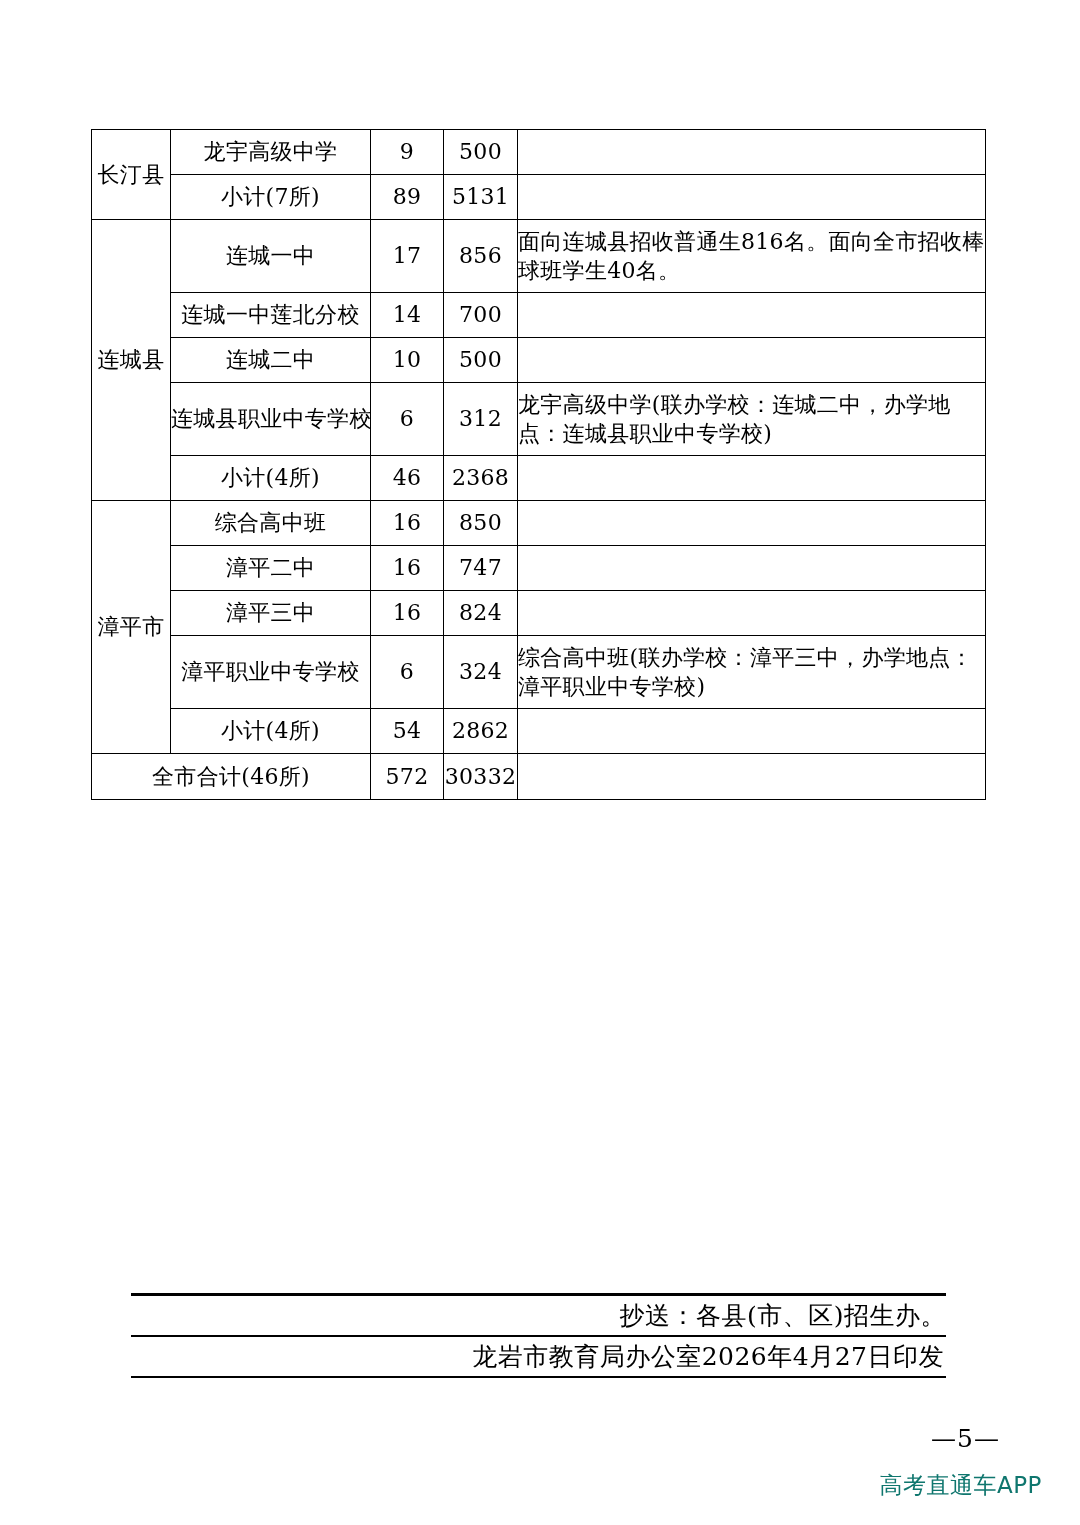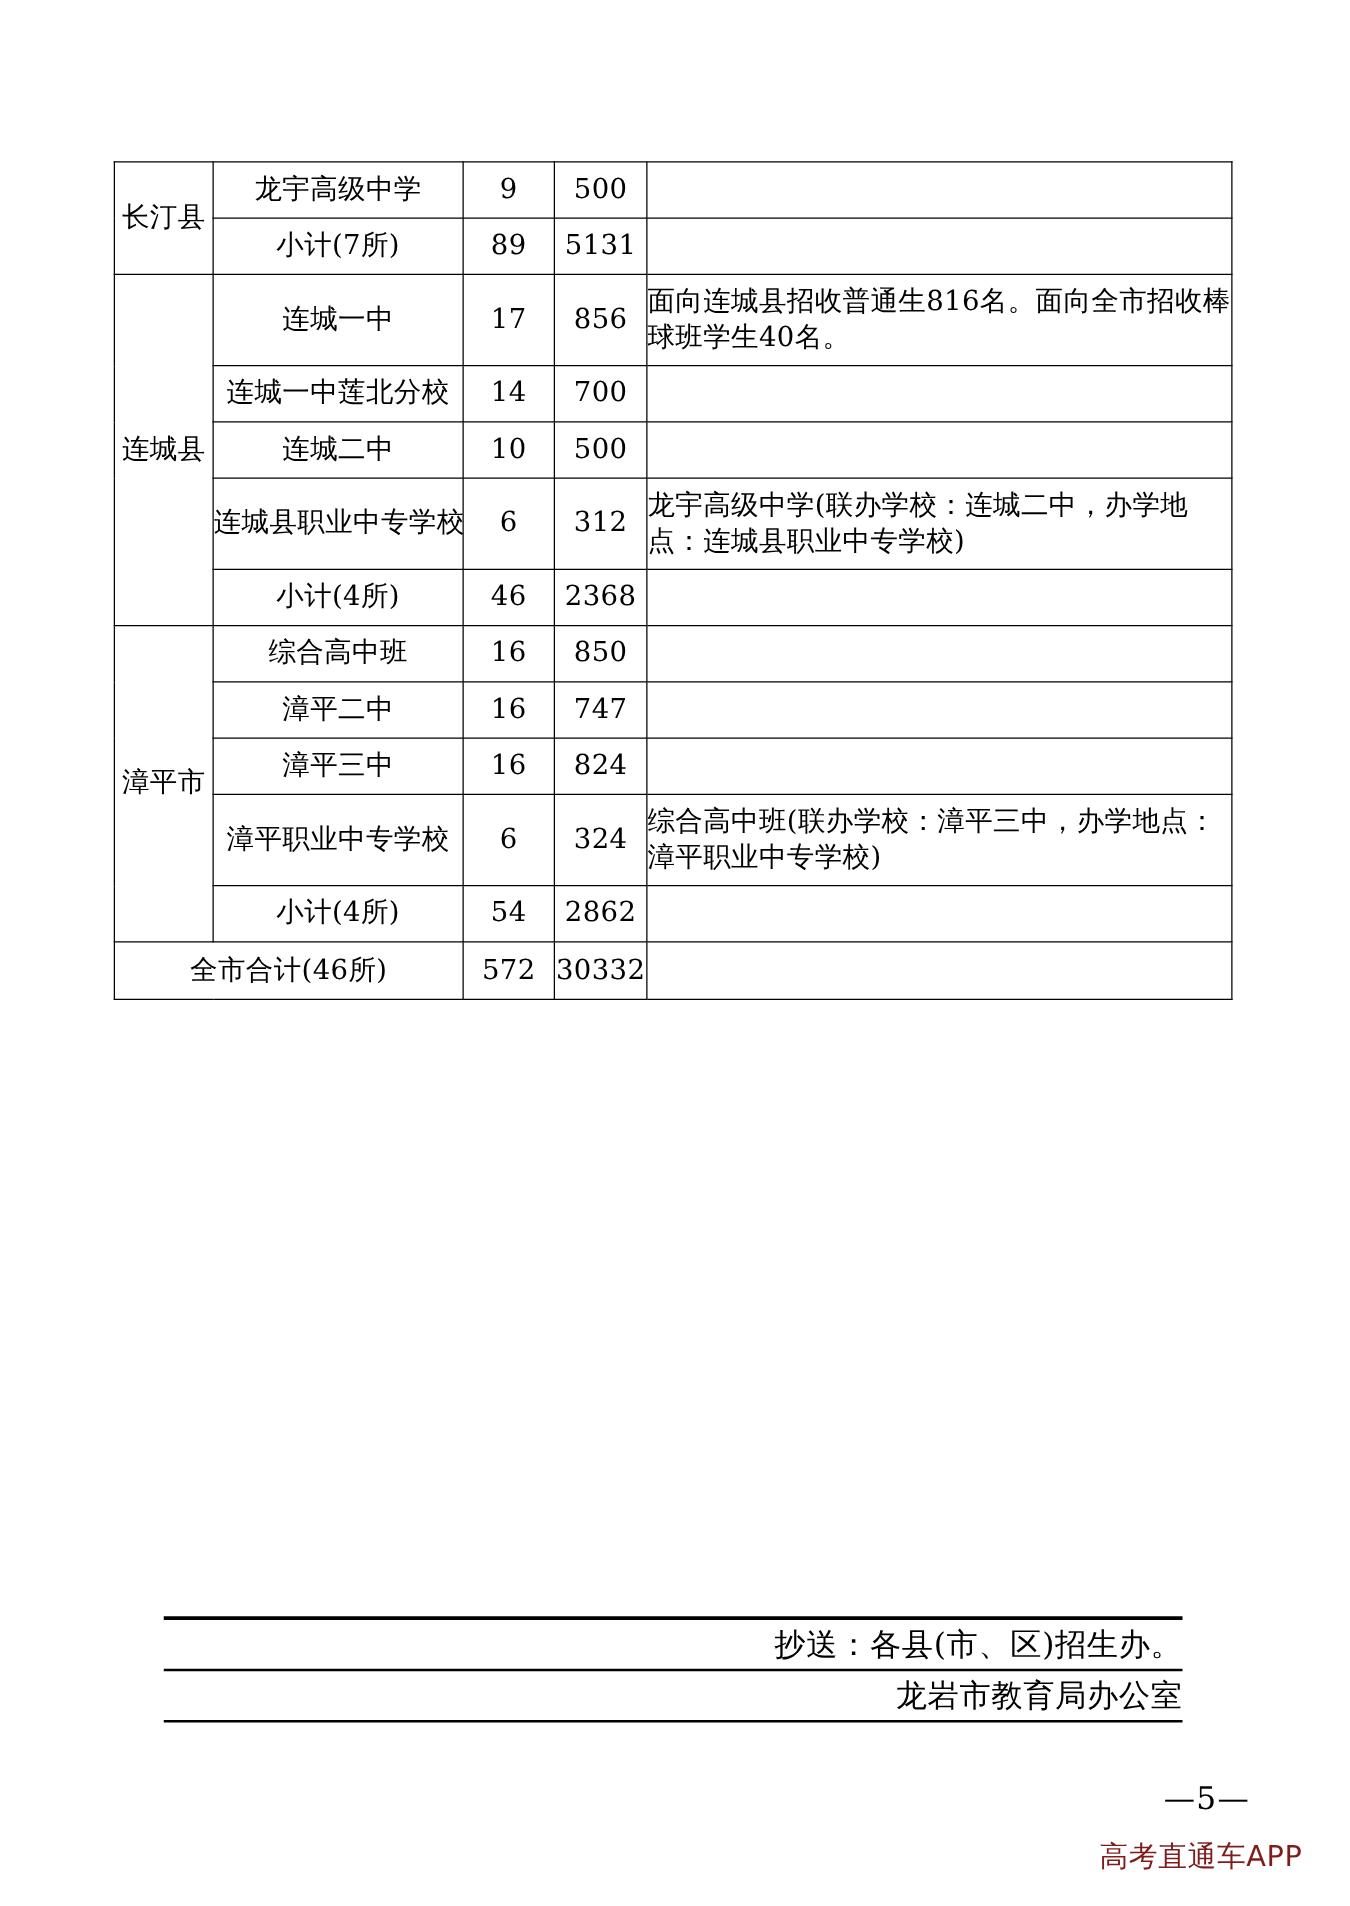--- a/index.html
+++ b/index.html
@@ -116,21 +116,21 @@
   }
 
   
   .watermark {
     position: absolute;
     left: 0;
     top: 1470px;
     width: 1042px;
     text-align: right;
     font-size: 23px;
-    color: #7f1d1d;
+    color: #0f766e;
     font-family: "DejaVu Sans", "Liberation Sans", sans-serif;
     letter-spacing: 0.5px;
   }
 </style>
 </head>
 <body>
 
 <div class="doc-table-wrap">
   <table class="doc-table">
     <colgroup>
@@ -233,19 +233,20 @@
 </div>
 
 <div class="footer-block">
   <div class="rule-thick"></div>
   <div class="footer-row single">
     <span class="footer-left">抄送：各县(市、区)招生办。</span>
   </div>
   <div class="rule-thin"></div>
   <div class="footer-row">
     <span class="footer-left">龙岩市教育局办公室</span>
+    <span class="footer-right">2026年4月27日印发</span>
   </div>
   <div class="rule-thin"></div>
 </div>
 
 <div class="page-number">—5—</div>
 
 <div class="watermark">高考直通车APP</div>
 
 </body></html>

